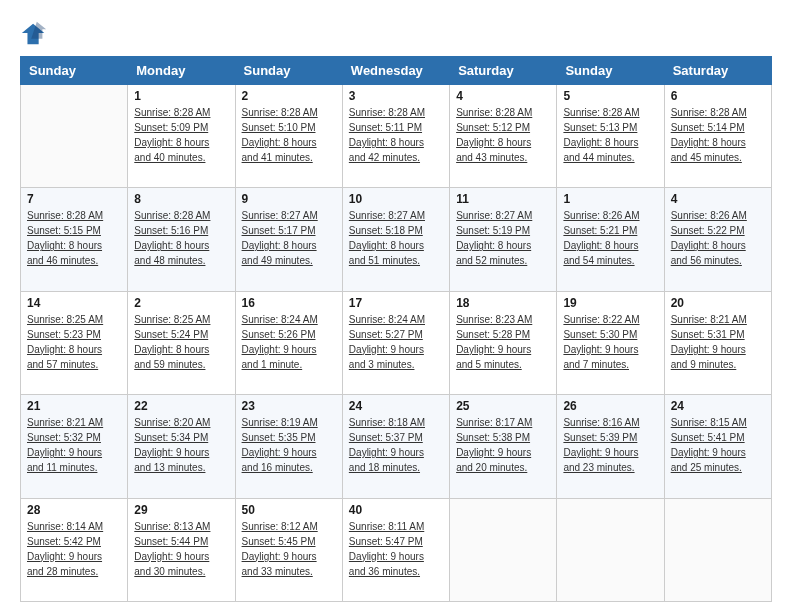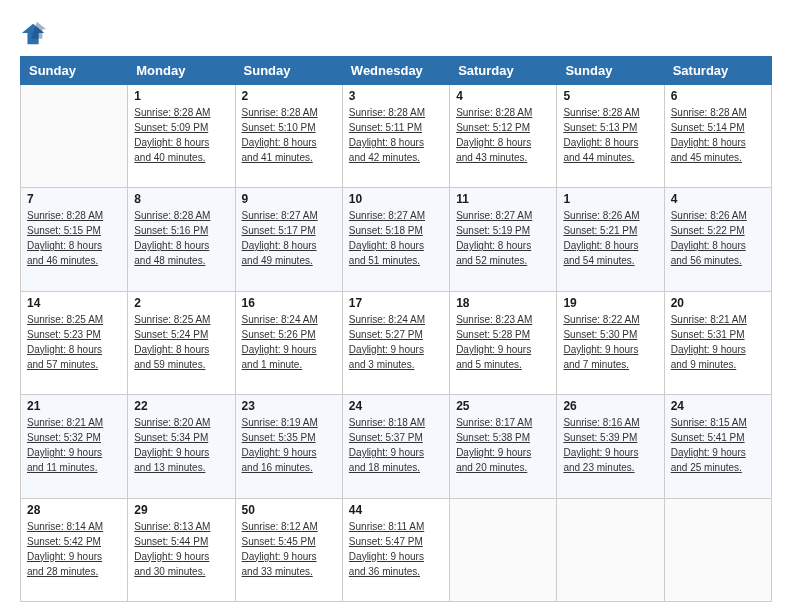--- a/index.html
+++ b/index.html
@@ -257,21 +257,21 @@
           </td>
           <td>
             <div class="day-number">29</div>
             <div class="day-detail">Sunrise: 8:13 AM<br>Sunset: 5:44 PM<br>Daylight: 9 hours<br>and 30 minutes.</div>
           </td>
           <td>
             <div class="day-number">50</div>
             <div class="day-detail">Sunrise: 8:12 AM<br>Sunset: 5:45 PM<br>Daylight: 9 hours<br>and 33 minutes.</div>
           </td>
           <td>
-            <div class="day-number">44</div>
+            <div class="day-number">40</div>
             <div class="day-detail">Sunrise: 8:11 AM<br>Sunset: 5:47 PM<br>Daylight: 9 hours<br>and 36 minutes.</div>
           </td>
           <td class="empty-cell"></td>
           <td class="empty-cell"></td>
           <td class="empty-cell"></td>
         </tr>
       </tbody>
   </table>
 </div>
 

